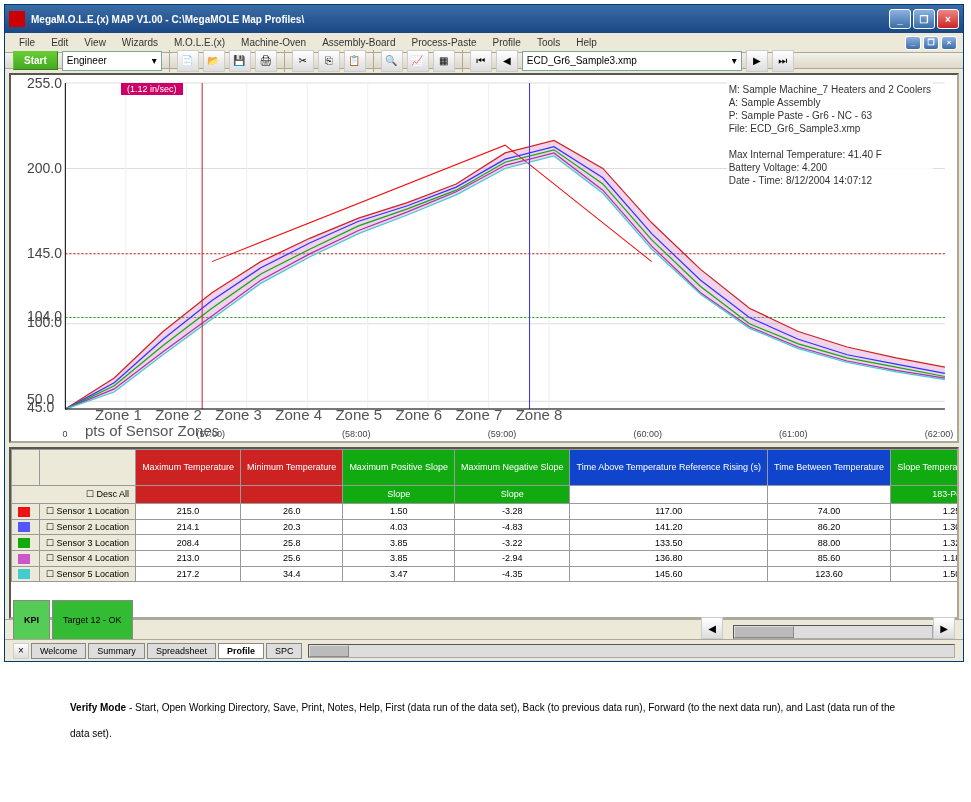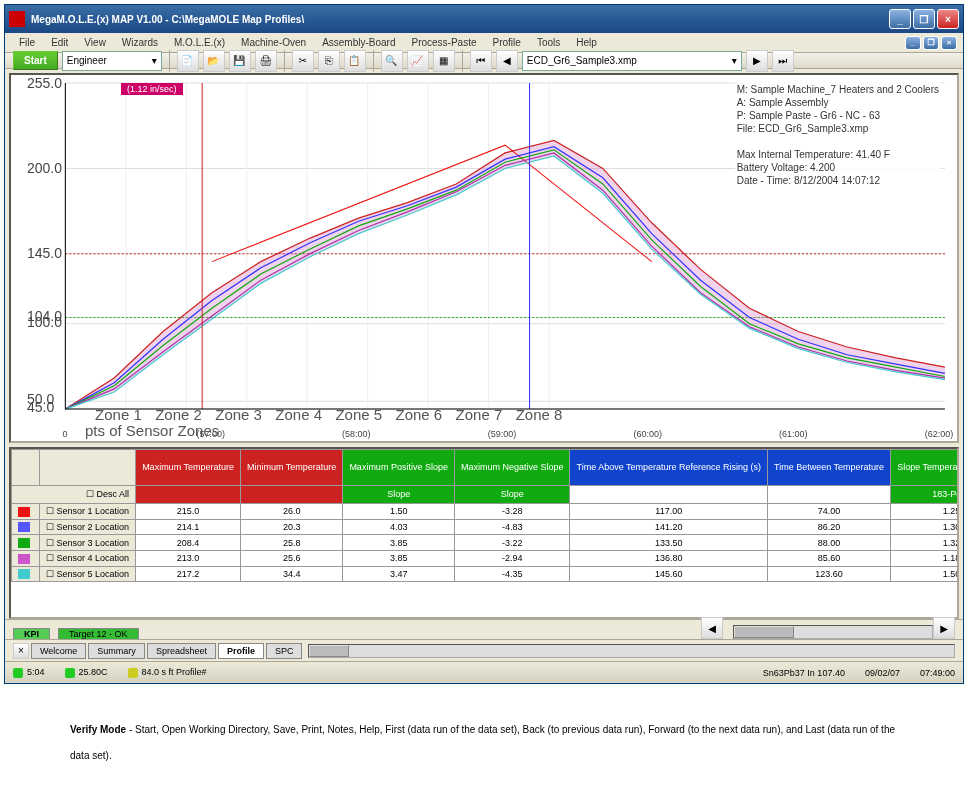--- a/index.html
+++ b/index.html
@@ -15,39 +15,39 @@
 .menubar span{padding:2px 8px;color:#333}
 .mdi-controls{margin-left:auto;display:flex}
 .toolbar{height:16px;background:linear-gradient(#f3f1e9,#ddd8c8);border-bottom:1px solid #aca899;display:flex;align-items:center;padding:0 8px;gap:4px}
 .start-btn{background:linear-gradient(#6c3,#4a2);color:#fff;border:1px outset #6c3;padding:3px 10px;font-weight:bold}
 .combo{height:20px;border:1px solid #7a9;background:#fff;padding:0 4px;display:flex;align-items:center}
 .combo.wide{width:220px}
 .tbtn{width:22px;height:22px;border:1px solid #ccc;background:linear-gradient(#fff,#ddd);display:flex;align-items:center;justify-content:center}
 .sep{width:1px;height:22px;background:#aca899;margin:0 3px}
 .chart-area{height:370px;background:#fff;border:2px inset #aca899;margin:4px;position:relative;overflow:hidden}
 .chart-svg{position:absolute;inset:0}
-.chart-info{position:absolute;right:16px;top:6px;font-size:9px;line-height:1.3;color:#333;background:rgba(255,255,255,.85);padding:2px}
+.chart-info{position:absolute;right:24px;top:6px;font-size:9px;line-height:1.3;color:#333;background:rgba(255,255,255,.85);padding:2px}
 .chart-info div{white-space:nowrap}
 .ytick{position:absolute;left:16px;font-size:14px;color:#444;transform:translateY(-50%)}
 .xtick{position:absolute;bottom:2px;font-size:9px;color:#444;transform:translateX(-50%)}
 .zone-label{position:absolute;bottom:18px;font-size:15px;color:#555}
 .grid-wrap{height:172px;margin:0 4px;border:2px inset #aca899;background:#fff;overflow:auto}
 .grid{border-collapse:collapse;width:100%}
 .grid th,.grid td{border:1px solid #999;padding:2px 6px;font-size:9px;text-align:center;white-space:nowrap}
 .grid th{height:36px;font-weight:normal;line-height:1.1;vertical-align:middle}
 .hdr-red{background:#c22;color:#fff}
 .hdr-green{background:#1a1;color:#fff}
 .hdr-blue{background:#14c;color:#fff}
 .grid .rowhdr{text-align:right;background:#ece9d8}
 .swatch{display:inline-block;width:12px;height:10px;margin-right:3px;vertical-align:middle}
 .s-red{background:#e11}.s-blue{background:#55f}.s-green{background:#1a1}.s-mag{background:#c5c}.s-cyan{background:#4cc}
 .subrow th,.subrow td{height:18px;background:#fff}
 .subrow .hdr-red{background:#c22}.subrow .hdr-green{background:#1a1}
 .tabstrip{height:20px;background:#ece9d8;border-top:1px solid #aca899;display:flex;align-items:flex-end;padding:0 8px}
-.tab{border:1px solid #888;border-bottom:none;padding:0 10px;margin-right:8px;background:#ddd;font-size:9px}
+.tab{border:1px solid #888;border-bottom:none;padding:14px 10px;margin-right:2px;background:#ddd;font-size:9px}
 .tab.active{background:#fff;font-weight:bold}
 .tab.kpi{background:#5c5;color:#000}
 .tab.target{background:#3b3}
 .bottom-tabs{height:22px;background:#ece9d8;border-top:1px solid #aca899;display:flex;align-items:center;padding:0 8px;gap:2px}
 .btab{border:1px solid #888;padding:2px 8px;background:#ddd;font-size:9px}
 .btab.active{background:#fff;font-weight:bold}
 .scrolltrack{flex:0 0 200px;height:14px;background:#ddd;border:1px inset #aaa;margin-left:10px;position:relative}
 .scrollthumb{position:absolute;left:0;width:60px;height:12px;background:#bbb;border:1px outset #ddd}
 .statusbar{height:22px;background:linear-gradient(#ece9d8,#d6d2c2);border-top:1px solid #aca899;display:flex;align-items:center;padding:0 8px;gap:20px}
 .statusbar span{font-size:9px}
@@ -287,26 +287,17 @@
     <div class="btab">Welcome</div>
     <div class="btab">Summary</div>
     <div class="btab">Spreadsheet</div>
     <div class="btab active">Profile</div>
     <div class="btab">SPC</div>
     <div class="scrolltrack" style="flex:1;margin-left:4px">
         <div class="scrollthumb" style="width:40px"></div>
       </div>
   </div>
 
-  <div class="statusbar">
-    <span><i class="led-g"></i><span>5:04</span></span>
-    <span><i class="led-g"></i><span>25.80C</span></span>
-    <span><i class="led-y"></i><span>84.0 s ft Profile#</span></span>
-    <span style="flex:1"></span>
-    <span>Sn63Pb37 In 107.40</span>
-    <span>09/02/07</span>
-    <span>07:49:00</span>
-  </div>
 </div>
 
 <div class="caption">
   <b>Verify Mode</b><span> - Start, Open Working Directory, Save, Print, Notes, Help, First (data run of the data set), Back (to previous data run), Forward (to the next data run), and Last (data run of the data set).</span>
 </div>
 
 </body></html>

